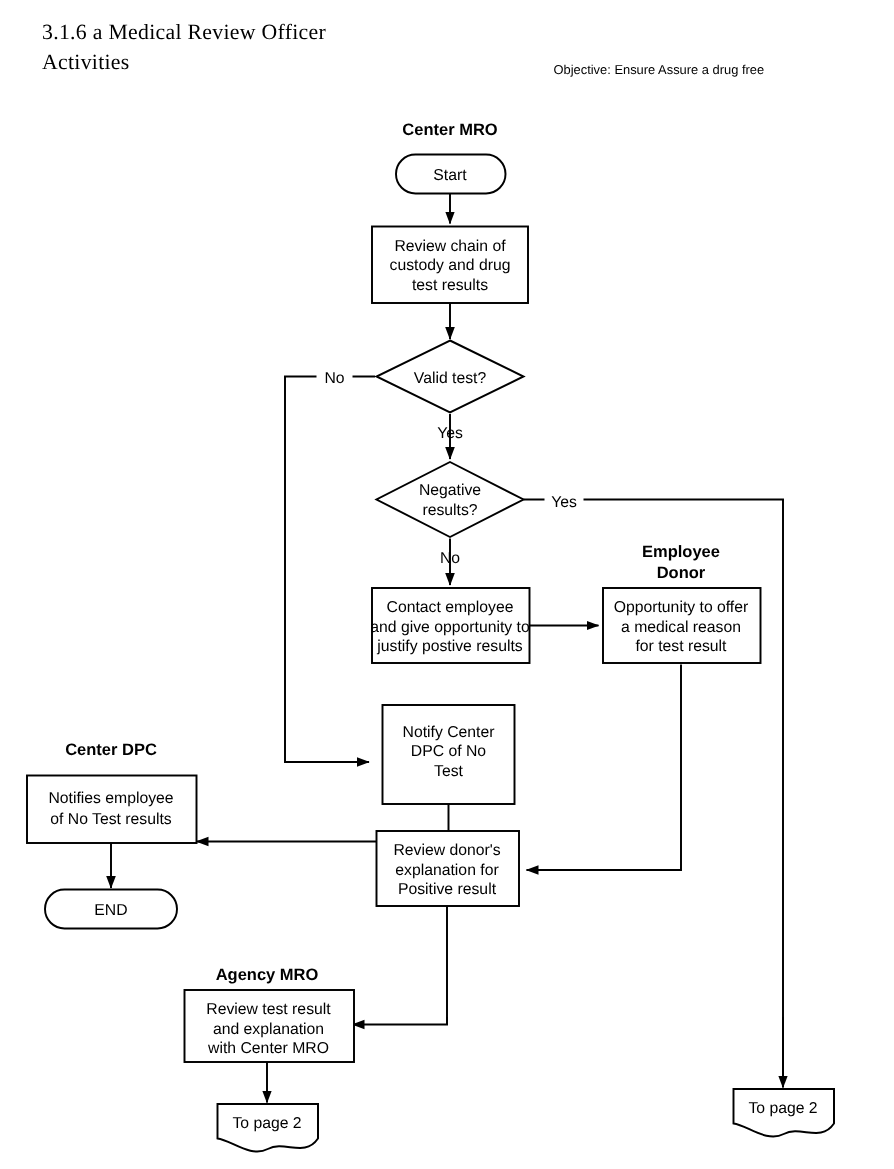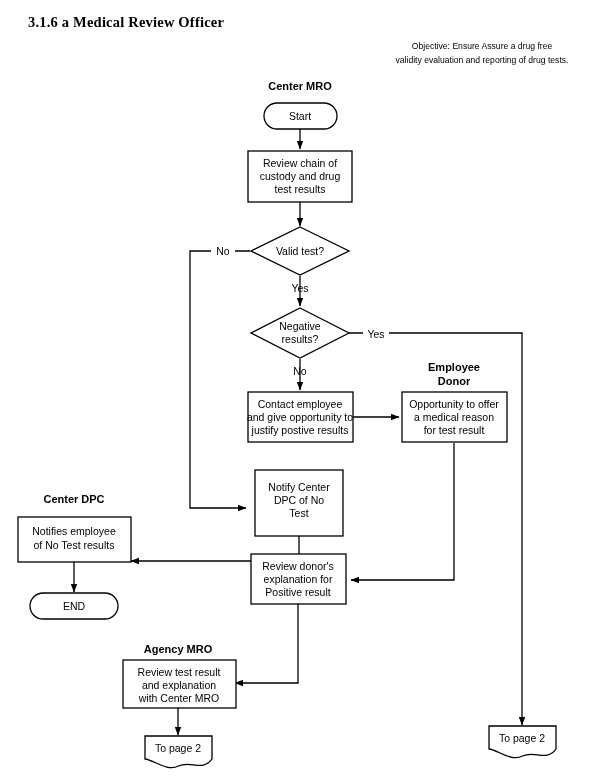--- a/index.html
+++ b/index.html
@@ -14,36 +14,35 @@
     background: #ffffff;
     overflow: hidden;
     font-family: "Liberation Sans", sans-serif;
   }
   #title-block {
     position: absolute;
     left: 28px;
     top: 12px;
     width: 300px;
     font-family: "Liberation Serif", serif;
-    font-weight: bold;
+    font-weight: normal;
     font-size: 14.5px;
     line-height: 20px;
     color: #000000;
     letter-spacing: 0.2px;
   }
   #objective-block {
     position: absolute;
     left: 369px;
     top: 40px;
     width: 226px;
     font-family: "Liberation Sans", sans-serif;
     font-size: 8.6px;
     line-height: 13.5px;
     color: #000000;
-    text-align: center;
   }
   svg#flow {
     position: absolute;
     left: 0;
     top: 0;
   }
   svg#flow text {
     font-family: "Liberation Sans", sans-serif;
     font-size: 10.5px;
     fill: #000000;
@@ -66,25 +65,25 @@
     fill: none;
   }
 </style>
 </head>
 <body>
 
 <div id="page">
 
   <div id="title-block">
     <div>3.1.6 a   Medical Review Officer</div>
+    <div>Activities</div>
   </div>
 
   <div id="objective-block">
     <div>Objective:  Ensure Assure a drug free</div>
-    <div>validity evaluation and reporting of drug tests.</div>
   </div>
 
   <svg id="flow" width="596" height="779" viewBox="0 0 596 779">
 
     <defs>
       <marker id="arrow" markerWidth="9" markerHeight="9" refX="8" refY="3.6" orient="auto" markerUnits="userSpaceOnUse">
         <path d="M0,0.4 L8.5,3.6 L0,6.8 z" fill="#000000"></path>
       </marker>
     </defs>
 

